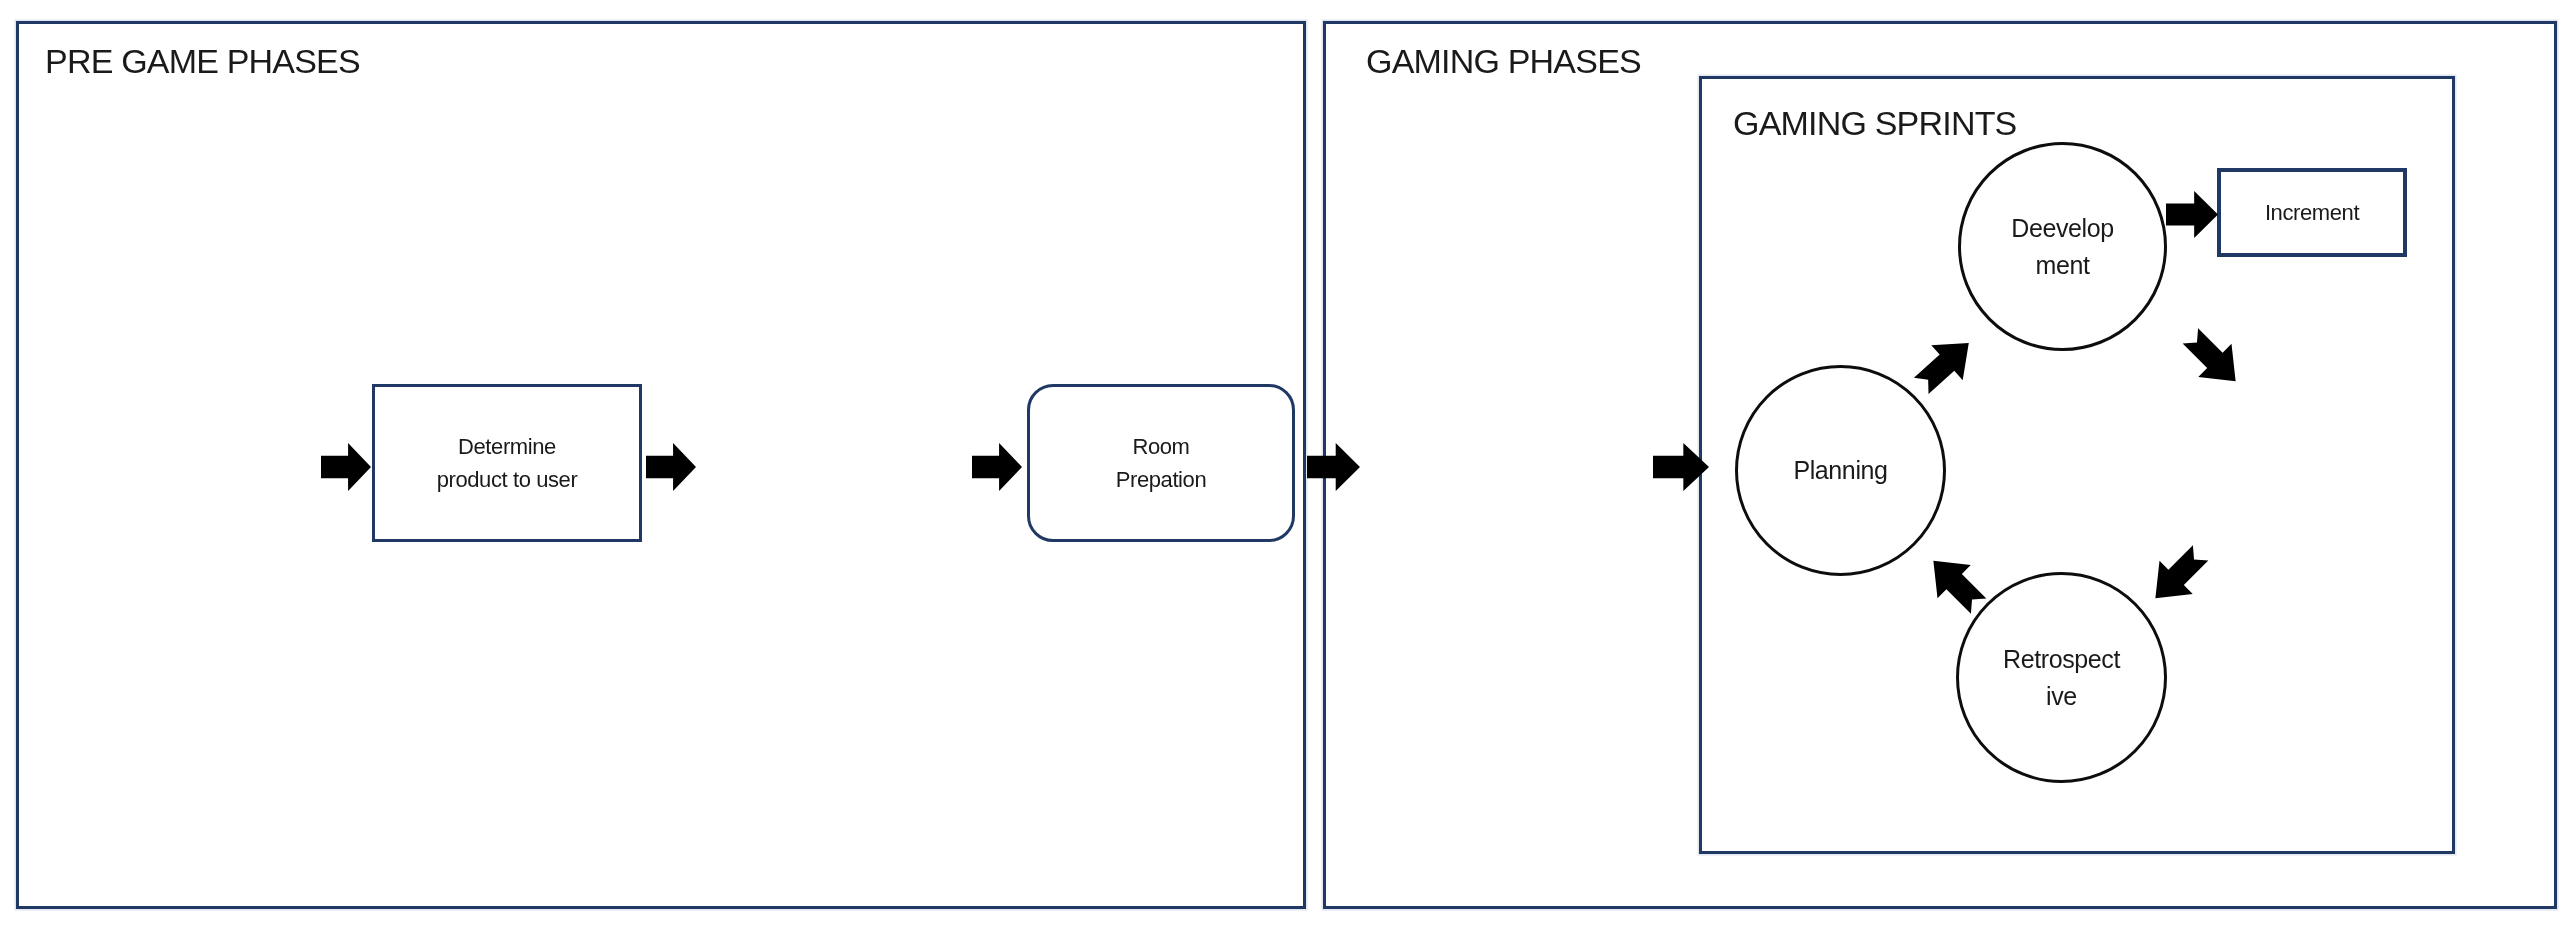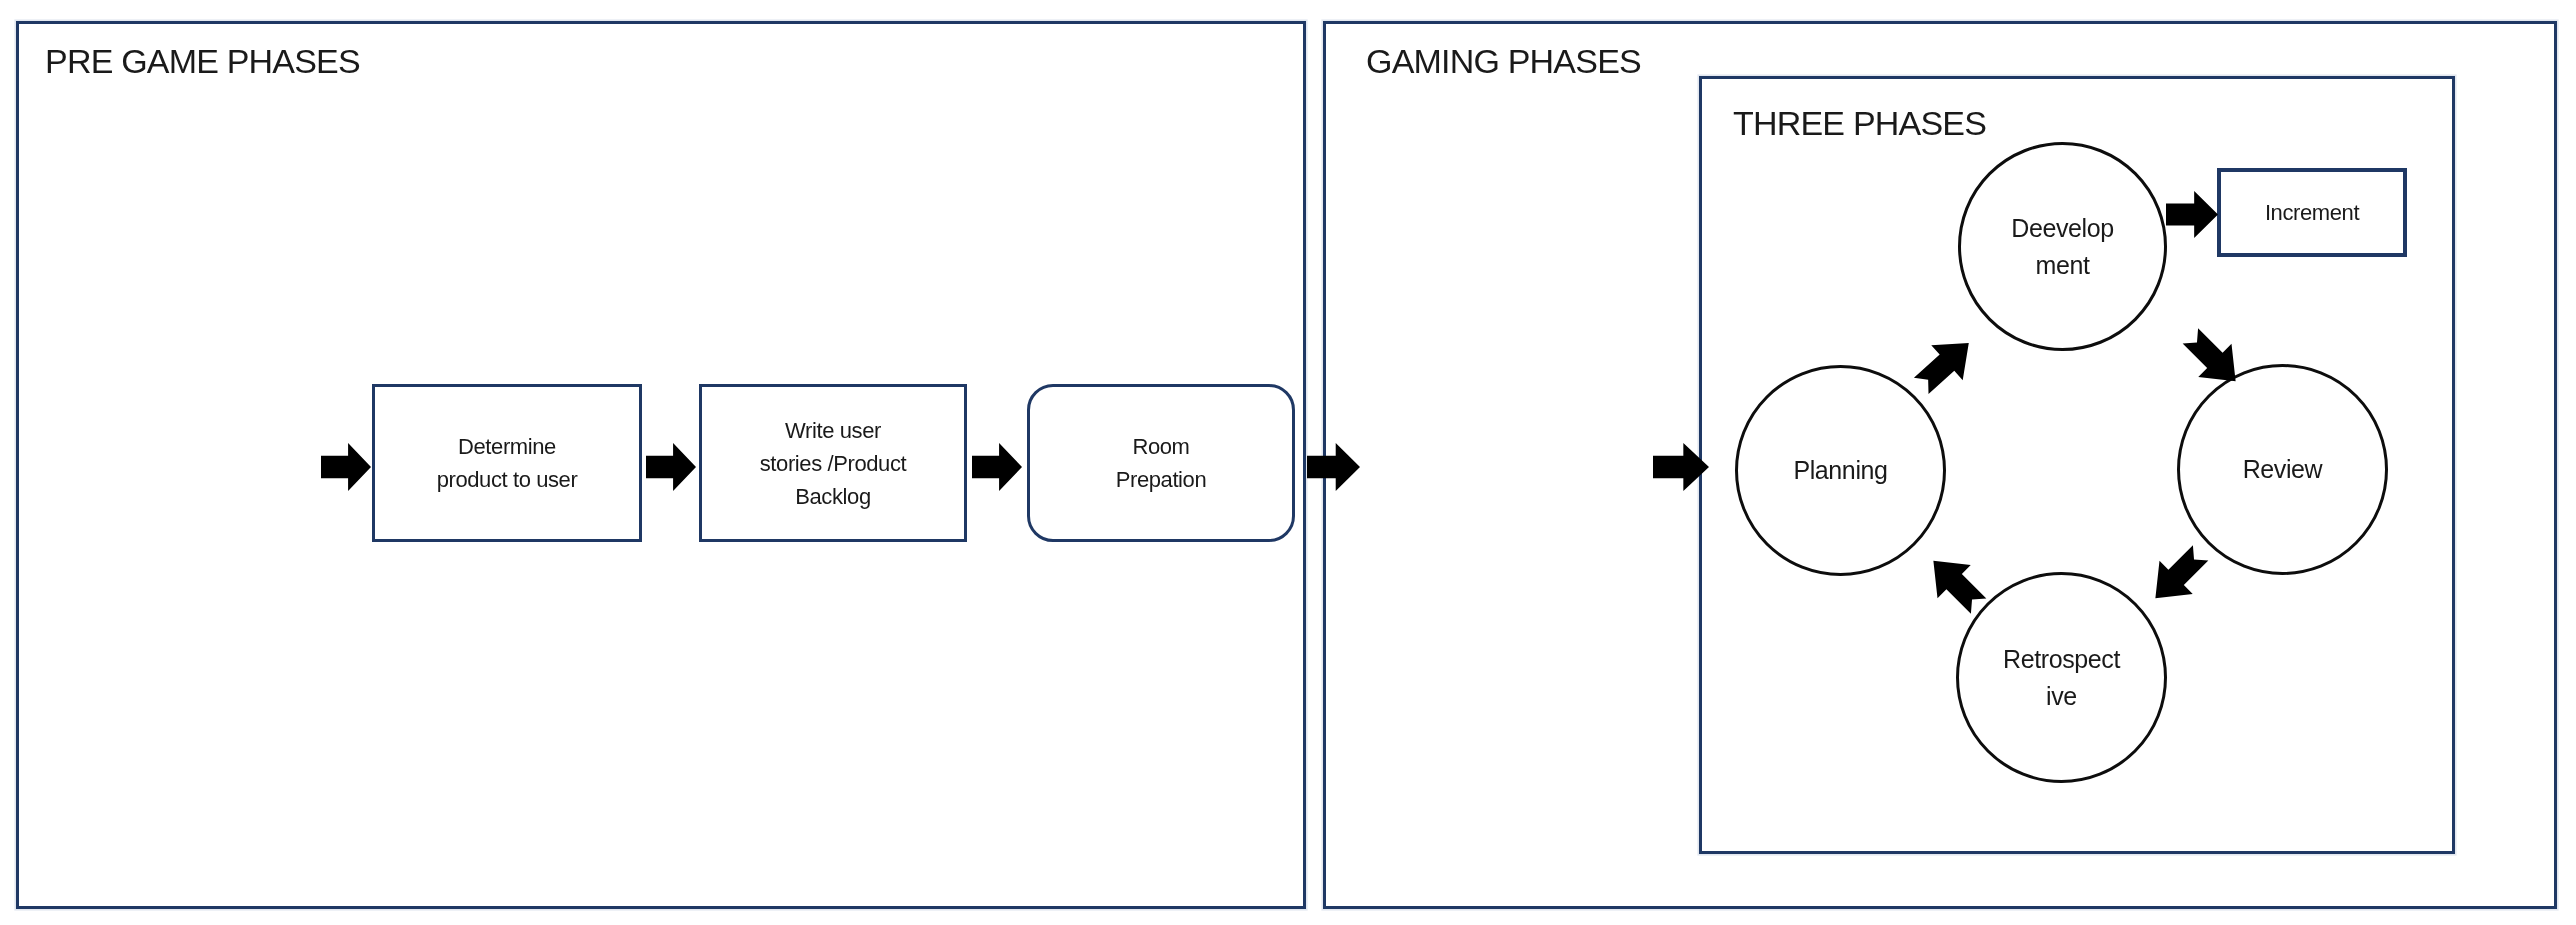--- a/index.html
+++ b/index.html
@@ -49,42 +49,37 @@
 
   <div class="panel" style="left:16px;top:21px;width:1290px;height:888px">
     <span class="panel-title" style="left:26px;top:17.7px">PRE GAME PHASES</span>
   </div>
 
   <div class="panel" style="left:1323px;top:21px;width:1234px;height:888px">
     <span class="panel-title" style="left:40px;top:17.7px">GAMING PHASES</span>
   </div>
 
   <div class="panel" style="left:1699px;top:76px;width:756px;height:778px">
-    <span class="panel-title" style="left:31px;top:25px">THREE PHASES</span>
+    <span class="panel-title" style="left:31px;top:25px">GAMING SPRINTS</span>
   </div>
 
 
   <svg class="arrow" style="left:321px;top:443px" width="50" height="48" viewBox="0 0 96 56" preserveAspectRatio="none">
       <path d="M0,15 H52 V0 L96,28 L52,56 V41 H0 Z"></path>
     </svg>
 
   <div class="node" style="left:372px;top:384px;width:270px;height:158px">
     <span class="label">Determine
 product to user</span>
   </div>
 
   <svg class="arrow" style="left:646px;top:443px" width="50" height="48" viewBox="0 0 96 56" preserveAspectRatio="none">
       <path d="M0,15 H52 V0 L96,28 L52,56 V41 H0 Z"></path>
     </svg>
 
-  <div class="node" style="left:699px;top:384px;width:268px;height:158px">
-    <span class="label">Write user
-stories /Product
-Backlog</span>
-  </div>
 
   <svg class="arrow" style="left:972px;top:443px" width="50" height="48" viewBox="0 0 96 56" preserveAspectRatio="none">
       <path d="M0,15 H52 V0 L96,28 L52,56 V41 H0 Z"></path>
     </svg>
 
   <div class="node rounded" style="left:1027px;top:384px;width:268px;height:158px">
     <span class="label">Room
 Prepation</span>
   </div>
 
@@ -99,23 +94,20 @@
 
   <div class="circle" style="left:1735px;top:365px;width:211px;height:211px">
     <span class="label">Planning</span>
   </div>
 
   <div class="circle" style="left:1958px;top:142px;width:209px;height:209px">
     <span class="label">Deevelop
 ment</span>
   </div>
 
-  <div class="circle" style="left:2177px;top:364px;width:211px;height:211px">
-    <span class="label">Review</span>
-  </div>
 
   <div class="circle" style="left:1956px;top:572px;width:211px;height:211px">
     <span class="label">Retrospect
 ive</span>
   </div>
 
   <svg class="arrow" style="left:1913px;top:341px;transform:rotate(-42deg)" width="64" height="47" viewBox="0 0 96 56" preserveAspectRatio="none">
       <path d="M0,15 H52 V0 L96,28 L52,56 V41 H0 L14,28 Z"></path>
     </svg>
 

